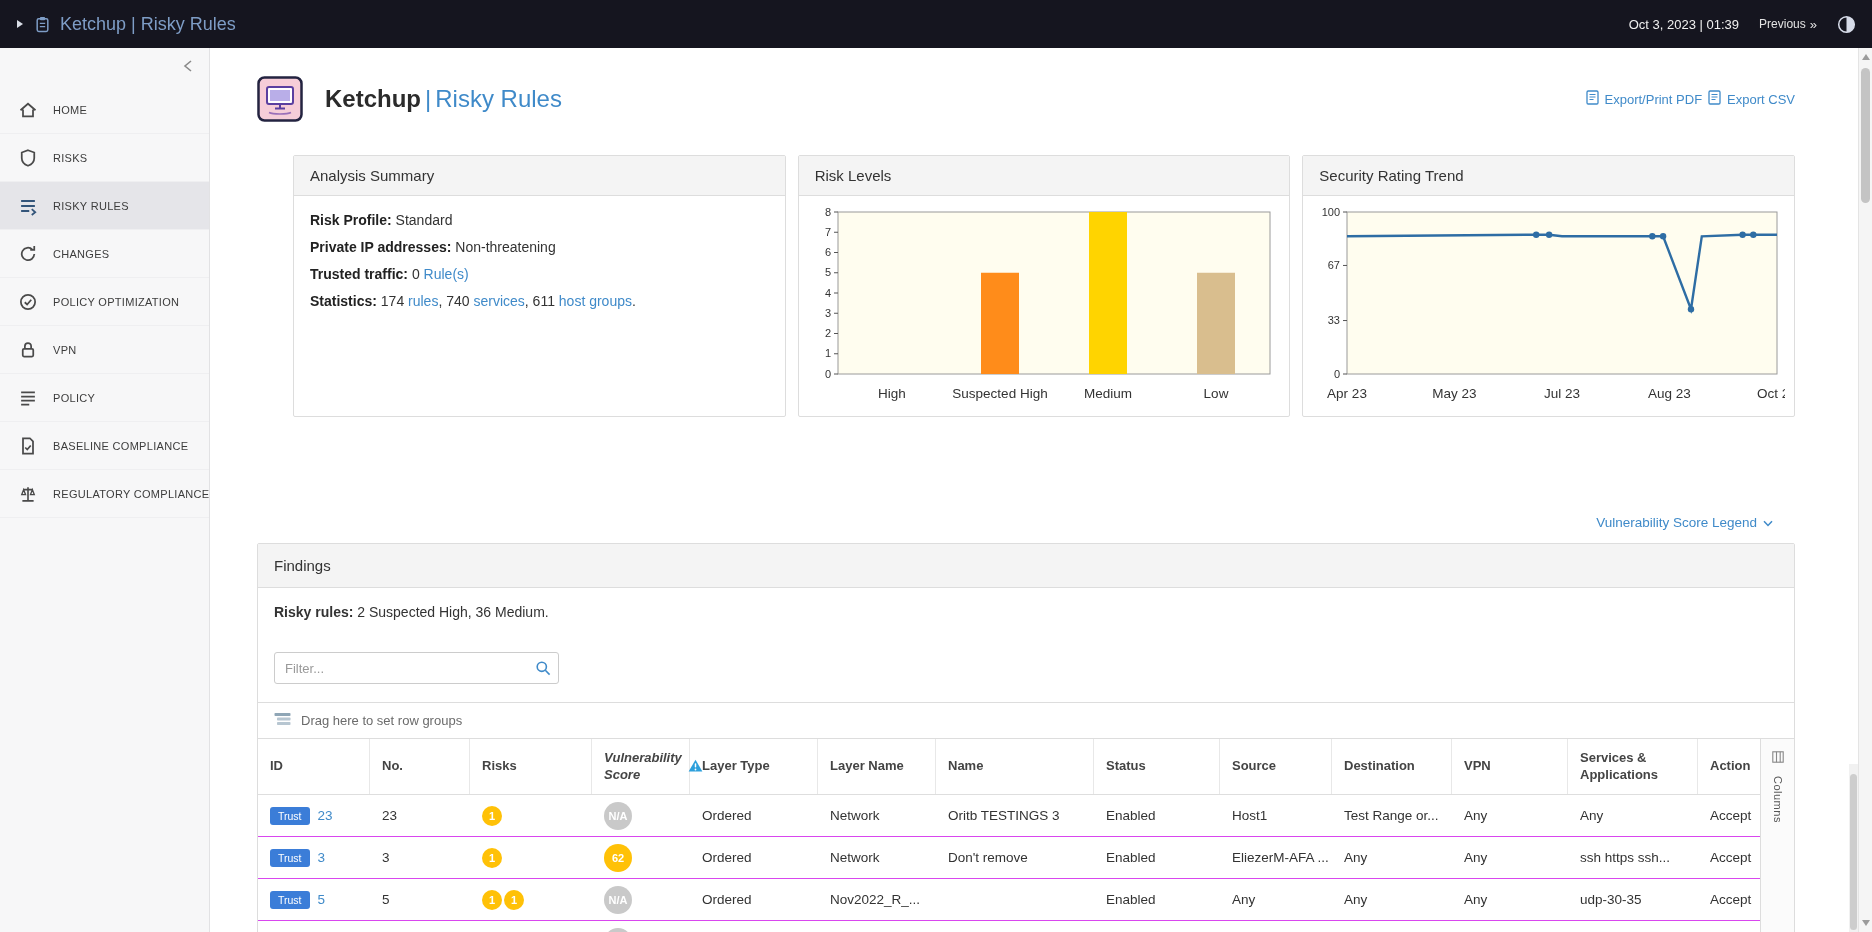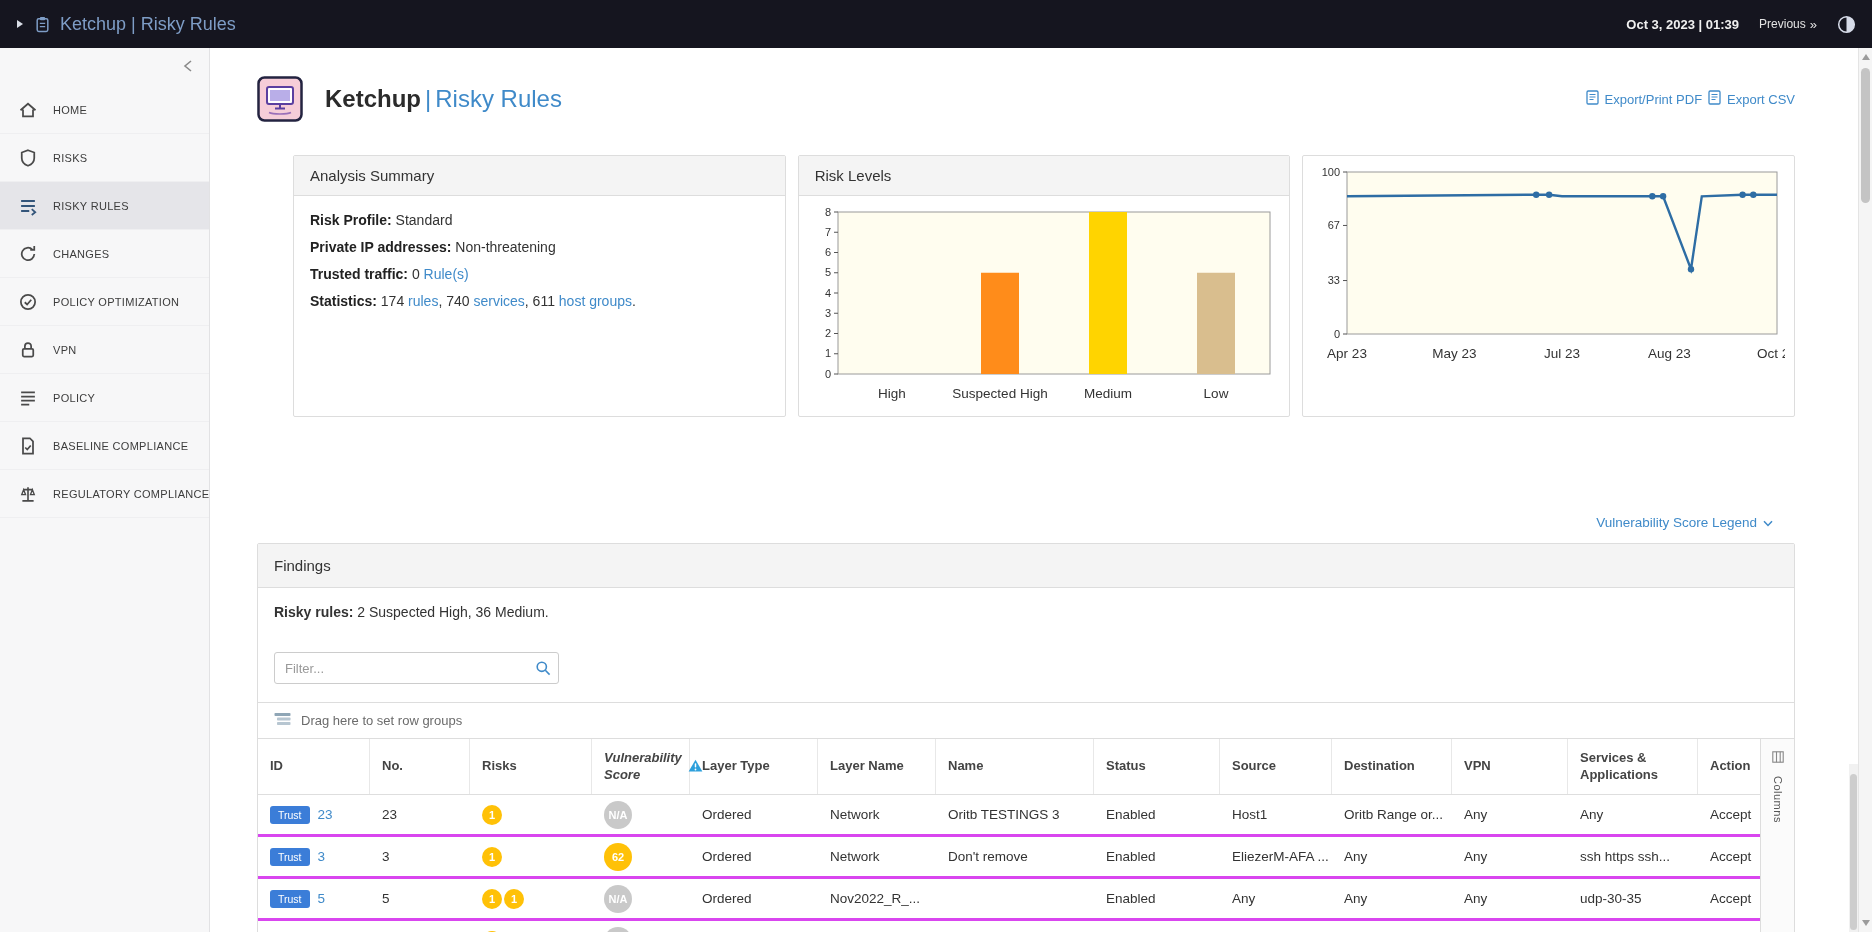--- a/index.html
+++ b/index.html
@@ -6,21 +6,21 @@
   html,body { width:1872px; height:932px; overflow:hidden; background:#fff;
               font-family:"Liberation Sans","DejaVu Sans",sans-serif; color:#333; }
 
   
   .topbar { position:absolute; top:0; left:0; right:0; height:48px; background:#15151f;
             display:flex; align-items:center; padding:0 16px; z-index:50; }
   .tb-caret { display:flex; margin-right:10px; cursor:pointer; }
   .tb-clip { display:flex; margin-right:9px; }
   .tb-title { font-size:18px; color:#7e9dc6; }
   .tb-right { margin-left:auto; display:flex; align-items:center; gap:20px; }
-  .tb-datetime { color:#f0f0f0; font-size:13px; font-weight:bold; }
+  .tb-datetime { color:#f0f0f0; font-size:13px; font-weight:normal; }
   .tb-prev { color:#e3e3e3; font-size:12px; cursor:pointer; display:flex; align-items:center; gap:4px; }
   .tb-prev .chev { font-size:13px; }
   .tb-theme { display:flex; cursor:pointer; }
 
   
   .sidebar { position:absolute; top:48px; left:0; bottom:0; width:210px; background:#f7f7f8;
              border-right:1px solid #e2e2e4; z-index:40; }
   .collapse-row { height:38px; display:flex; align-items:center; justify-content:flex-end; padding-right:16px; }
   .side-item { height:48px; display:flex; align-items:center; gap:15px; padding:0 18px;
                font-size:11px; letter-spacing:.3px; color:#3c3c3c; cursor:pointer;
@@ -69,21 +69,21 @@
   .grid { margin:0 -16px; border-top:1px solid #ddd; }
   .row-groups { height:36px; display:flex; align-items:center; gap:10px; padding:0 16px;
                 color:#6b6b6b; font-size:13px; border-bottom:1px solid #ddd; }
   .grid-main { display:flex; align-items:stretch; }
   .grid-table { width:1502px; }
   .grid-header { display:flex; border-bottom:1px solid #dedede; }
   .hcell { display:flex; align-items:center; gap:6px; padding:8px 6px 8px 12px; min-height:55px;
            font-size:13px; font-weight:bold; color:#444; border-right:1px solid #e8e8e8; cursor:pointer; }
   .hcell:last-child { border-right:none; }
   .hlabel { line-height:1.3; }
-  .grow { display:flex; height:42px; border-bottom:3px solid #d946ef;justify-content:space-between; }
+  .grow { display:flex; height:42px; border-bottom:1px solid #d946ef;justify-content:space-between; }
   .gcell { display:flex; align-items:center; padding:0 6px 0 12px; font-size:13.5px; color:#333;
            overflow:hidden; white-space:nowrap; }
   .trust-badge { background:#3b7dd8; color:#fff; font-size:10.5px; padding:3px 8px;
                  border-radius:3px; margin-right:8px; }
   .id-lnk { font-size:13.5px; }
   .risk-dot { width:20px; height:20px; border-radius:50%; color:#fff; font-size:11px; font-weight:bold;
               display:flex; align-items:center; justify-content:center; margin-right:2px; cursor:pointer; }
   .vuln-dot { width:28px; height:28px; border-radius:50%; color:#fff; font-size:11px; font-weight:bold;
               display:flex; align-items:center; justify-content:center; cursor:pointer; }
   .columns-tab { flex:1; border-left:1px solid #ddd; background:#fbfbfb; display:flex; flex-direction:column;
@@ -312,20 +312,21 @@
               <text x="192" y="196" font-size="13.5" text-anchor="middle" fill="#333">Suspected High</text>
               <rect x="281" y="10" width="38" height="162" fill="#ffd400"></rect>
               <text x="300" y="196" font-size="13.5" text-anchor="middle" fill="#333">Medium</text>
               <rect x="389" y="70.75" width="38" height="101.25" fill="#d9be8e"></rect>
               <text x="408" y="196" font-size="13.5" text-anchor="middle" fill="#333">Low</text>
             </svg>
           </div>
       </section>
 
       <section class="panel">
+        <div class="panel-header">Security Rating Trend</div>
         <div class="chart-body" id="line-chart">
             <svg width="472" height="212">
               <rect x="34" y="10" width="430" height="162" fill="#fffdef" stroke="#9a9a9a"></rect>
               <line x1="30" x2="34" y1="172" y2="172" stroke="#555"></line>
               <text x="27" y="175.5" font-size="11" text-anchor="end" fill="#333">0</text>
               <line x1="30" x2="34" y1="118.53999999999999" y2="118.53999999999999" stroke="#555"></line>
               <text x="27" y="122.03999999999999" font-size="11" text-anchor="end" fill="#333">33</text>
               <line x1="30" x2="34" y1="63.459999999999994" y2="63.459999999999994" stroke="#555"></line>
               <text x="27" y="66.96" font-size="11" text-anchor="end" fill="#333">67</text>
               <line x1="30" x2="34" y1="10" y2="10" stroke="#555"></line>
@@ -458,21 +459,21 @@
                     <div class="gcell" style="width: 158px;">
                       <span>Oritb TESTINGS 3</span>
                     </div>
                     <div class="gcell" style="width: 126px;">
                       <span>Enabled</span>
                     </div>
                     <div class="gcell" style="width: 112px;">
                       <span>Host1</span>
                     </div>
                     <div class="gcell" style="width: 120px;">
-                      <span>Oritb Range or...</span>
+                      <span>Test Range or...</span>
                     </div>
                     <div class="gcell" style="width: 116px;">
                       <span>Any</span>
                     </div>
                     <div class="gcell" style="width: 130px;">
                       <span>Any</span>
                     </div>
                     <div class="gcell" style="width: 62px;">
                       <span>Accept</span>
                     </div>

